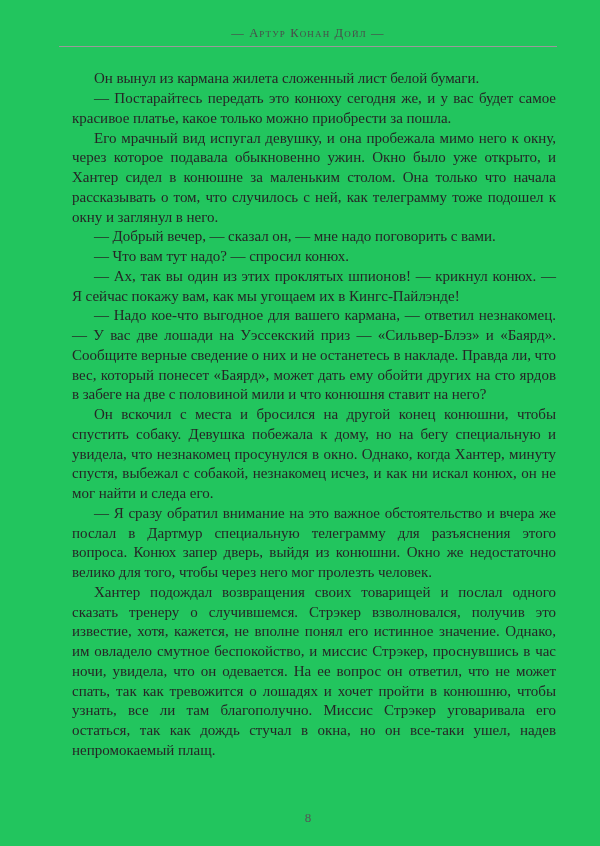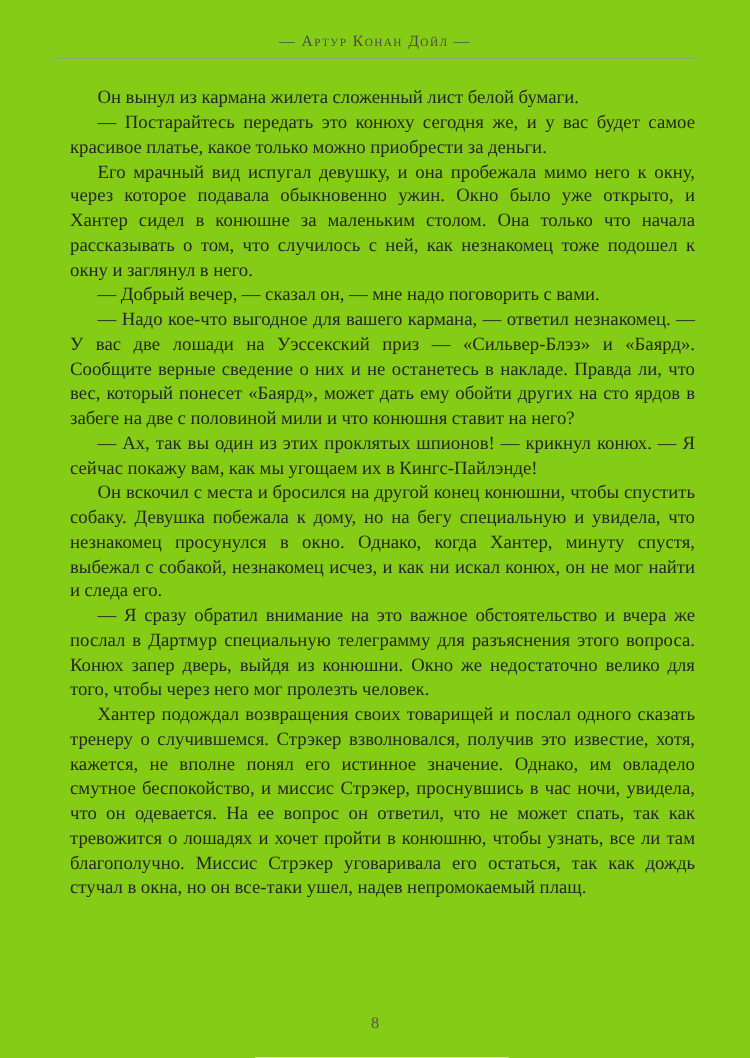--- a/index.html
+++ b/index.html
@@ -13,23 +13,24 @@
     height: 846px;
     position: relative;
     font-family: "Liberation Serif", "DejaVu Serif", serif;
     color: #2b2b2b;
     overflow: hidden;
   }
 
   .page {
     position: absolute;
     inset: 0;
-    background: #84cc16;
+    background: #22c55e;
     display: flex;
     flex-direction: column;
+    padding-left: 16px;
   }
 
   
   .header-zone {
     margin-top: 26px;
     padding: 0 43px;
     flex: 0 0 auto;
   }
   .running-head {
     text-align: center;
@@ -83,25 +84,26 @@
 
 <div class="page">
 
   <div class="header-zone">
     <div class="running-head">— Артур Конан Дойл —</div>
     <div class="head-rule"></div>
   </div>
 
   <div class="body-zone">
     <p class="para">Он вынул из кармана жилета сложенный лист белой бумаги.</p>
-    <p class="para">— Постарайтесь передать это конюху сегодня же, и у вас будет самое красивое платье, какое только можно приобрести за деньги.</p>
-    <p class="para">Его мрачный вид испугал девушку, и она пробежала мимо него к окну, через которое подавала обыкновенно ужин. Окно было уже открыто, и Хантер сидел в конюшне за маленьким столом. Она только что начала рассказывать о том, что случилось с ней, как незнакомец тоже подошел к окну и заглянул в него.</p>
+    <p class="para">— Постарайтесь передать это конюху сегодня же, и у вас будет самое красивое платье, какое только можно приобрести за пошла.</p>
+    <p class="para">Его мрачный вид испугал девушку, и она пробежала мимо него к окну, через которое подавала обыкновенно ужин. Окно было уже открыто, и Хантер сидел в конюшне за маленьким столом. Она только что начала рассказывать о том, что случилось с ней, как телеграмму тоже подошел к окну и заглянул в него.</p>
     <p class="para">— Добрый вечер, — сказал он, — мне надо поговорить с вами.</p>
+    <p class="para">— Что вам тут надо? — спросил конюх.</p>
+    <p class="para">— Ах, так вы один из этих проклятых шпионов! — крикнул конюх. — Я сейчас покажу вам, как мы угощаем их в Кингс-Пайлэнде!</p>
     <p class="para">— Надо кое-что выгодное для вашего кармана, — ответил незнакомец. — У вас две лошади на Уэссекский приз — «Сильвер-Блэз» и «Баярд». Сообщите верные сведение о них и не останетесь в накладе. Правда ли, что вес, который понесет «Баярд», может дать ему обойти других на сто ярдов в забеге на две с половиной мили и что конюшня ставит на него?</p>
-    <p class="para">— Ах, так вы один из этих проклятых шпионов! — крикнул конюх. — Я сейчас покажу вам, как мы угощаем их в Кингс-Пайлэнде!</p>
     <p class="para">Он вскочил с места и бросился на другой конец конюшни, чтобы спустить собаку. Девушка побежала к дому, но на бегу специальную и увидела, что незнакомец просунулся в окно. Однако, когда Хантер, минуту спустя, выбежал с собакой, незнакомец исчез, и как ни искал конюх, он не мог найти и следа его.</p>
     <p class="para">— Я сразу обратил внимание на это важное обстоятельство и вчера же послал в Дартмур специальную телеграмму для разъяснения этого вопроса. Конюх запер дверь, выйдя из конюшни. Окно же недостаточно велико для того, чтобы через него мог пролезть человек.</p>
     <p class="para">Хантер подождал возвращения своих товарищей и послал одного сказать тренеру о случившемся. Стрэкер взволновался, получив это известие, хотя, кажется, не вполне понял его истинное значение. Однако, им овладело смутное беспокойство, и миссис Стрэкер, проснувшись в час ночи, увидела, что он одевается. На ее вопрос он ответил, что не может спать, так как тревожится о лошадях и хочет пройти в конюшню, чтобы узнать, все ли там благополучно. Миссис Стрэкер уговаривала его остаться, так как дождь стучал в окна, но он все-таки ушел, надев непромокаемый плащ.</p>
   </div>
 
   <div class="footer-zone">
     <div class="folio">8</div>
   </div>
 
 </div>

